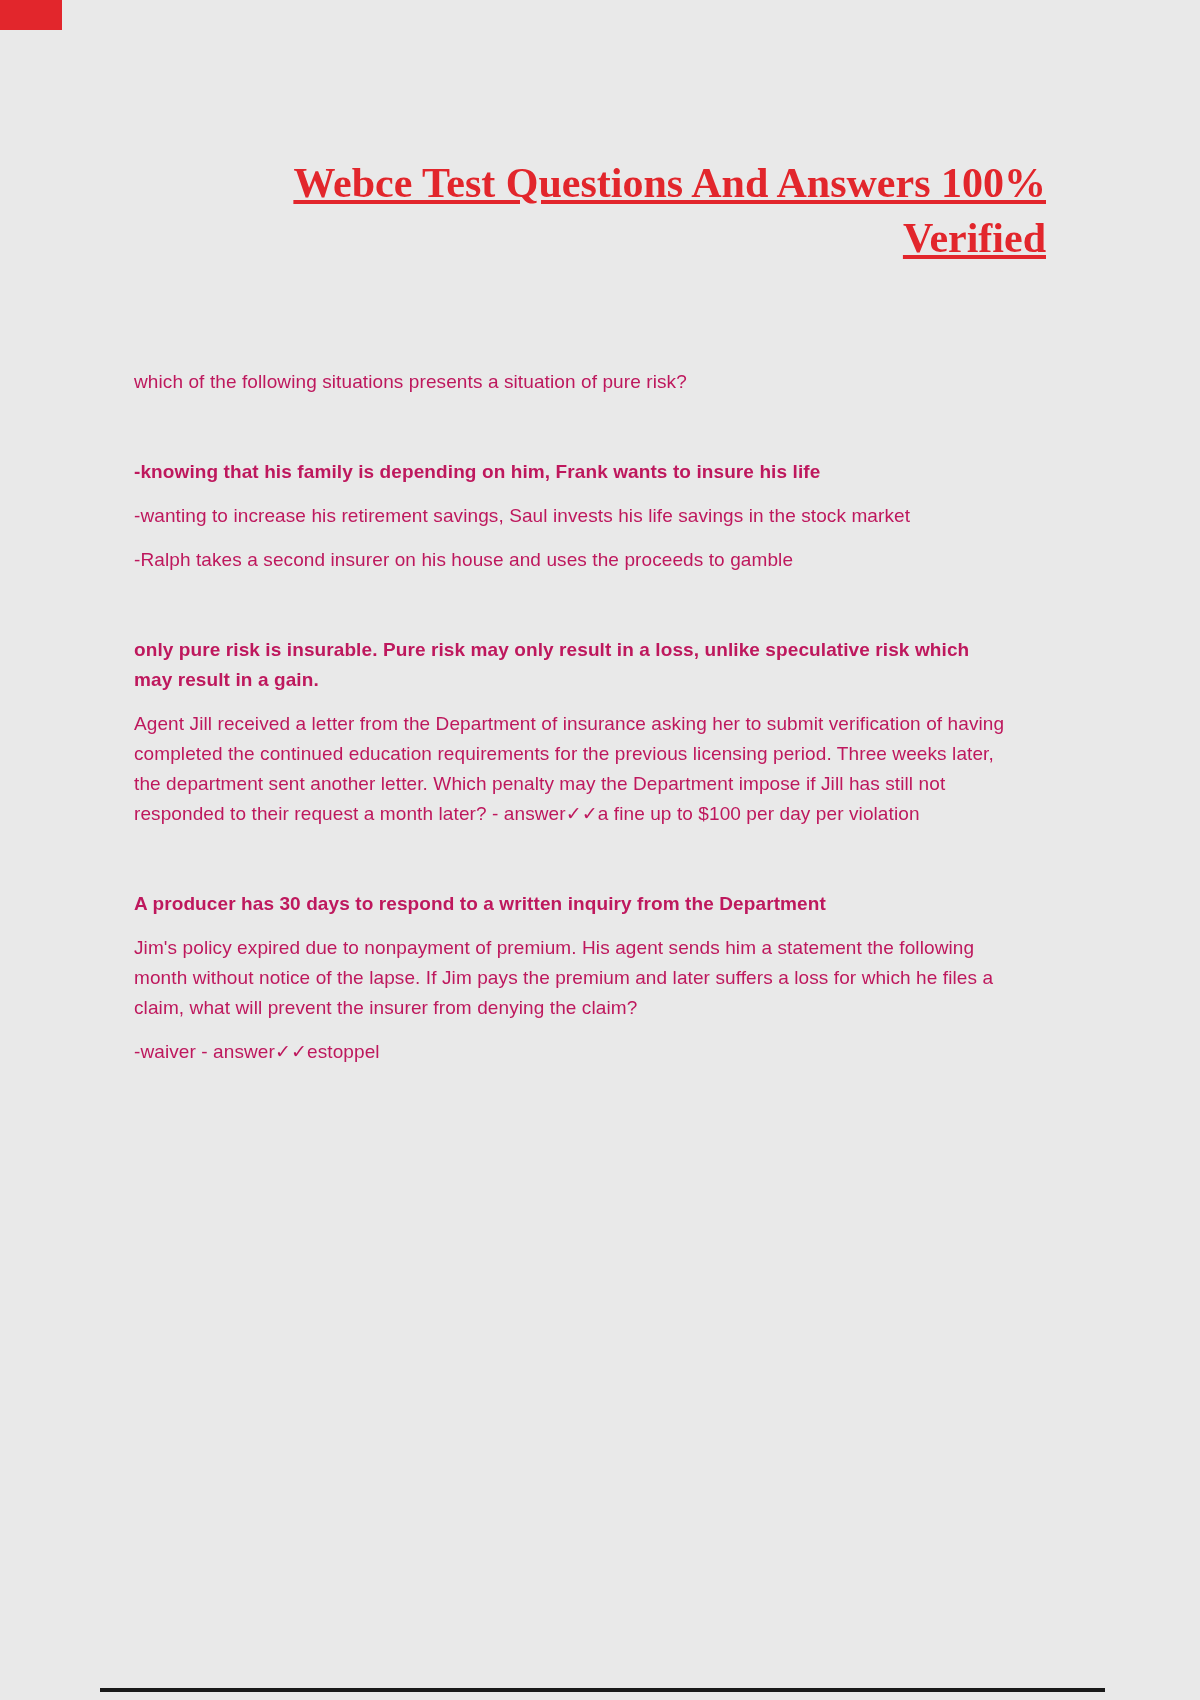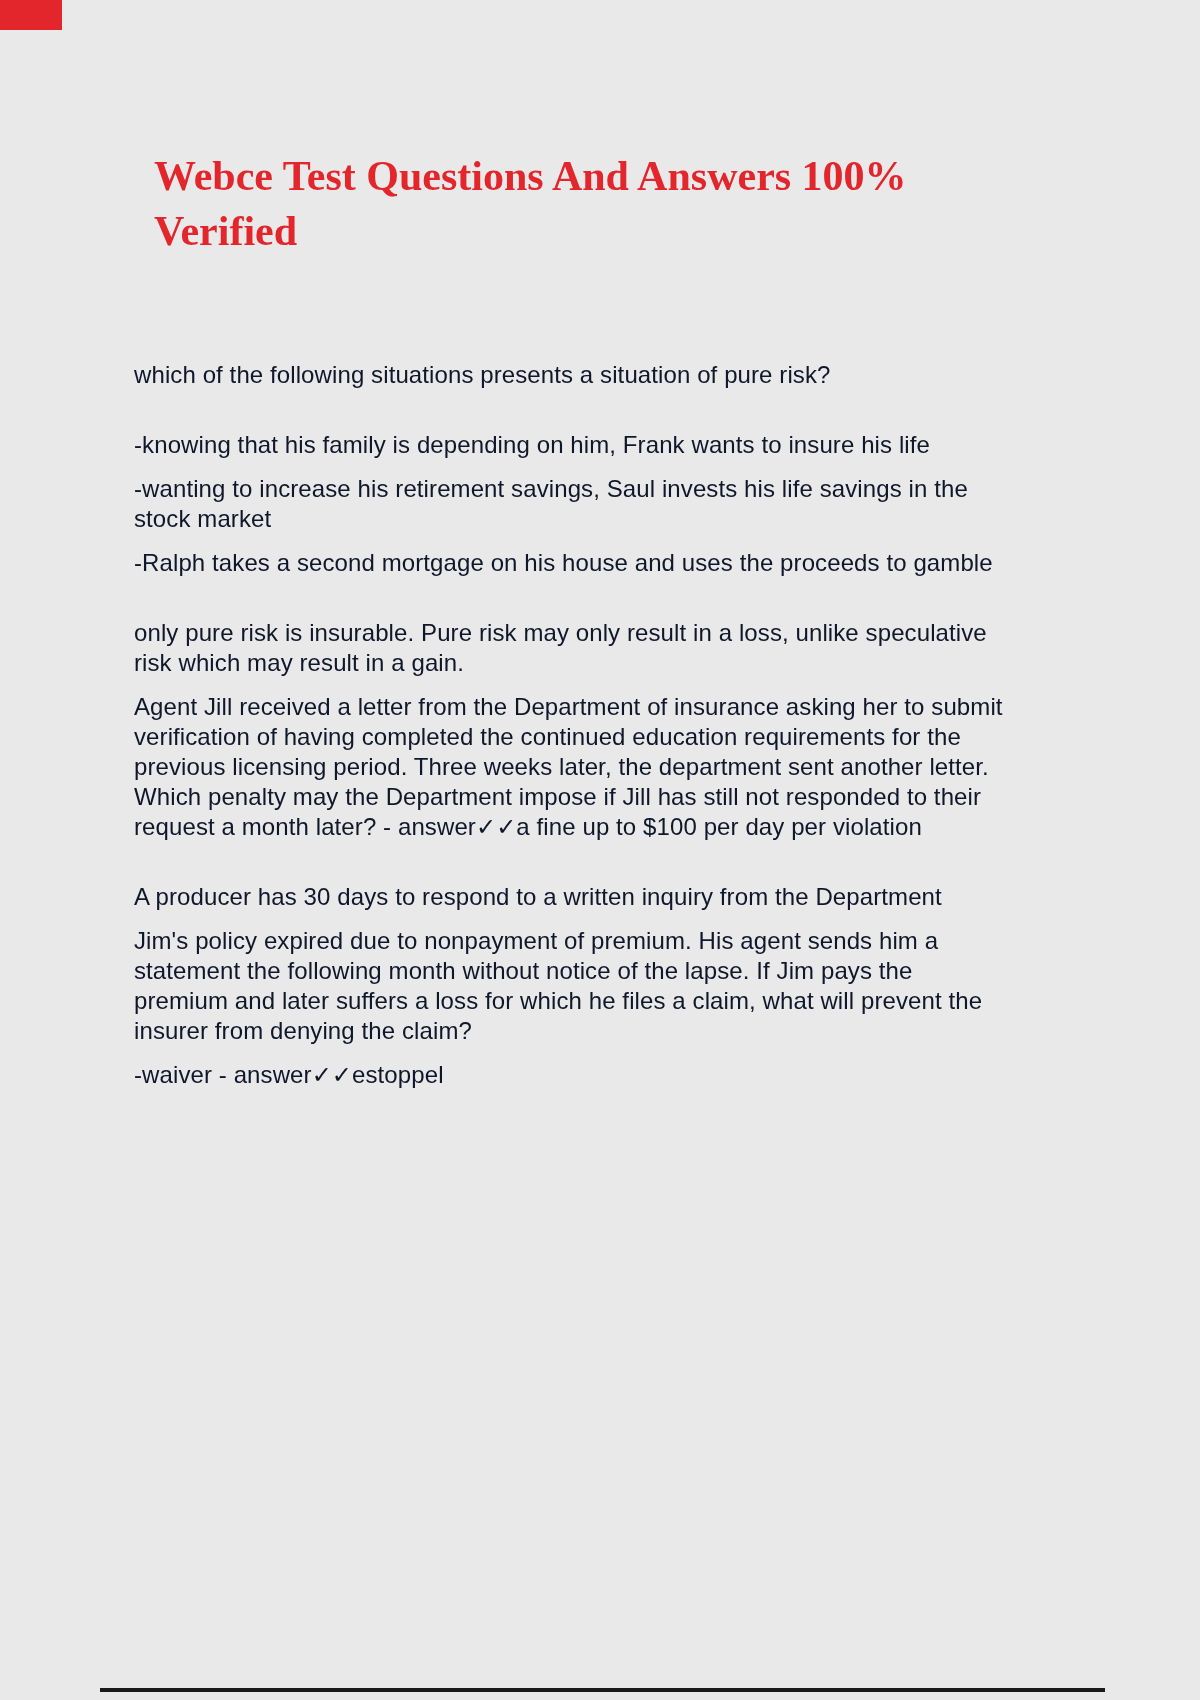--- a/index.html
+++ b/index.html
@@ -27,34 +27,36 @@
     top: 148px;
     left: 134px;
     width: 932px;
   }
   .doc-title {
     font-family: "Liberation Serif", "DejaVu Serif", serif;
     font-weight: bold;
     font-size: 42px;
     line-height: 1.3;
     color: #e2262c;
-    text-align: left;
-    margin: 1px 0 102px 0;
+    text-align: right;
+    margin: 8px 0 102px 0;
     padding: 0 20px;
+    text-decoration: underline;
   }
   .para {
-    font-size: 24px;
+    font-size: 19px;
     line-height: 30px;
-    color: #0f172a;
+    color: #be185d;
     margin: 0 0 14px 0;
     max-width: 872px;
     letter-spacing: 0.1px;
   }
   .para.gap {
-    margin-top: 40px;
+    margin-top: 60px;
+    font-weight: bold;
   }
   .footer-rule {
     position: absolute;
     left: 100px;
     top: 1688px;
     width: 1005px;
     height: 4px;
     background: #1a1a1a;
   }
 </style>
@@ -62,21 +64,21 @@
 <body>
 
 <div class="corner-accent"></div>
 
 <div class="doc">
   <h1 class="doc-title">Webce Test Questions And Answers 100% Verified</h1>
 
   <p class="para">which of the following situations presents a situation of pure risk?</p>
   <p class="para gap">-knowing that his family is depending on him, Frank wants to insure his life</p>
   <p class="para">-wanting to increase his retirement savings, Saul invests his life savings in the stock market</p>
-  <p class="para">-Ralph takes a second mortgage on his house and uses the proceeds to gamble</p>
+  <p class="para">-Ralph takes a second insurer on his house and uses the proceeds to gamble</p>
   <p class="para gap">only pure risk is insurable. Pure risk may only result in a loss, unlike speculative risk which may result in a gain.</p>
   <p class="para">Agent Jill received a letter from the Department of insurance asking her to submit verification of having completed the continued education requirements for the previous licensing period. Three weeks later, the department sent another letter. Which penalty may the Department impose if Jill has still not responded to their request a month later? - answer✓✓a fine up to $100 per day per violation</p>
   <p class="para gap">A producer has 30 days to respond to a written inquiry from the Department</p>
   <p class="para">Jim's policy expired due to nonpayment of premium. His agent sends him a statement the following month without notice of the lapse. If Jim pays the premium and later suffers a loss for which he files a claim, what will prevent the insurer from denying the claim?</p>
   <p class="para">-waiver - answer✓✓estoppel</p>
 </div>
 
 <div class="footer-rule"></div>
 
 </body></html>

